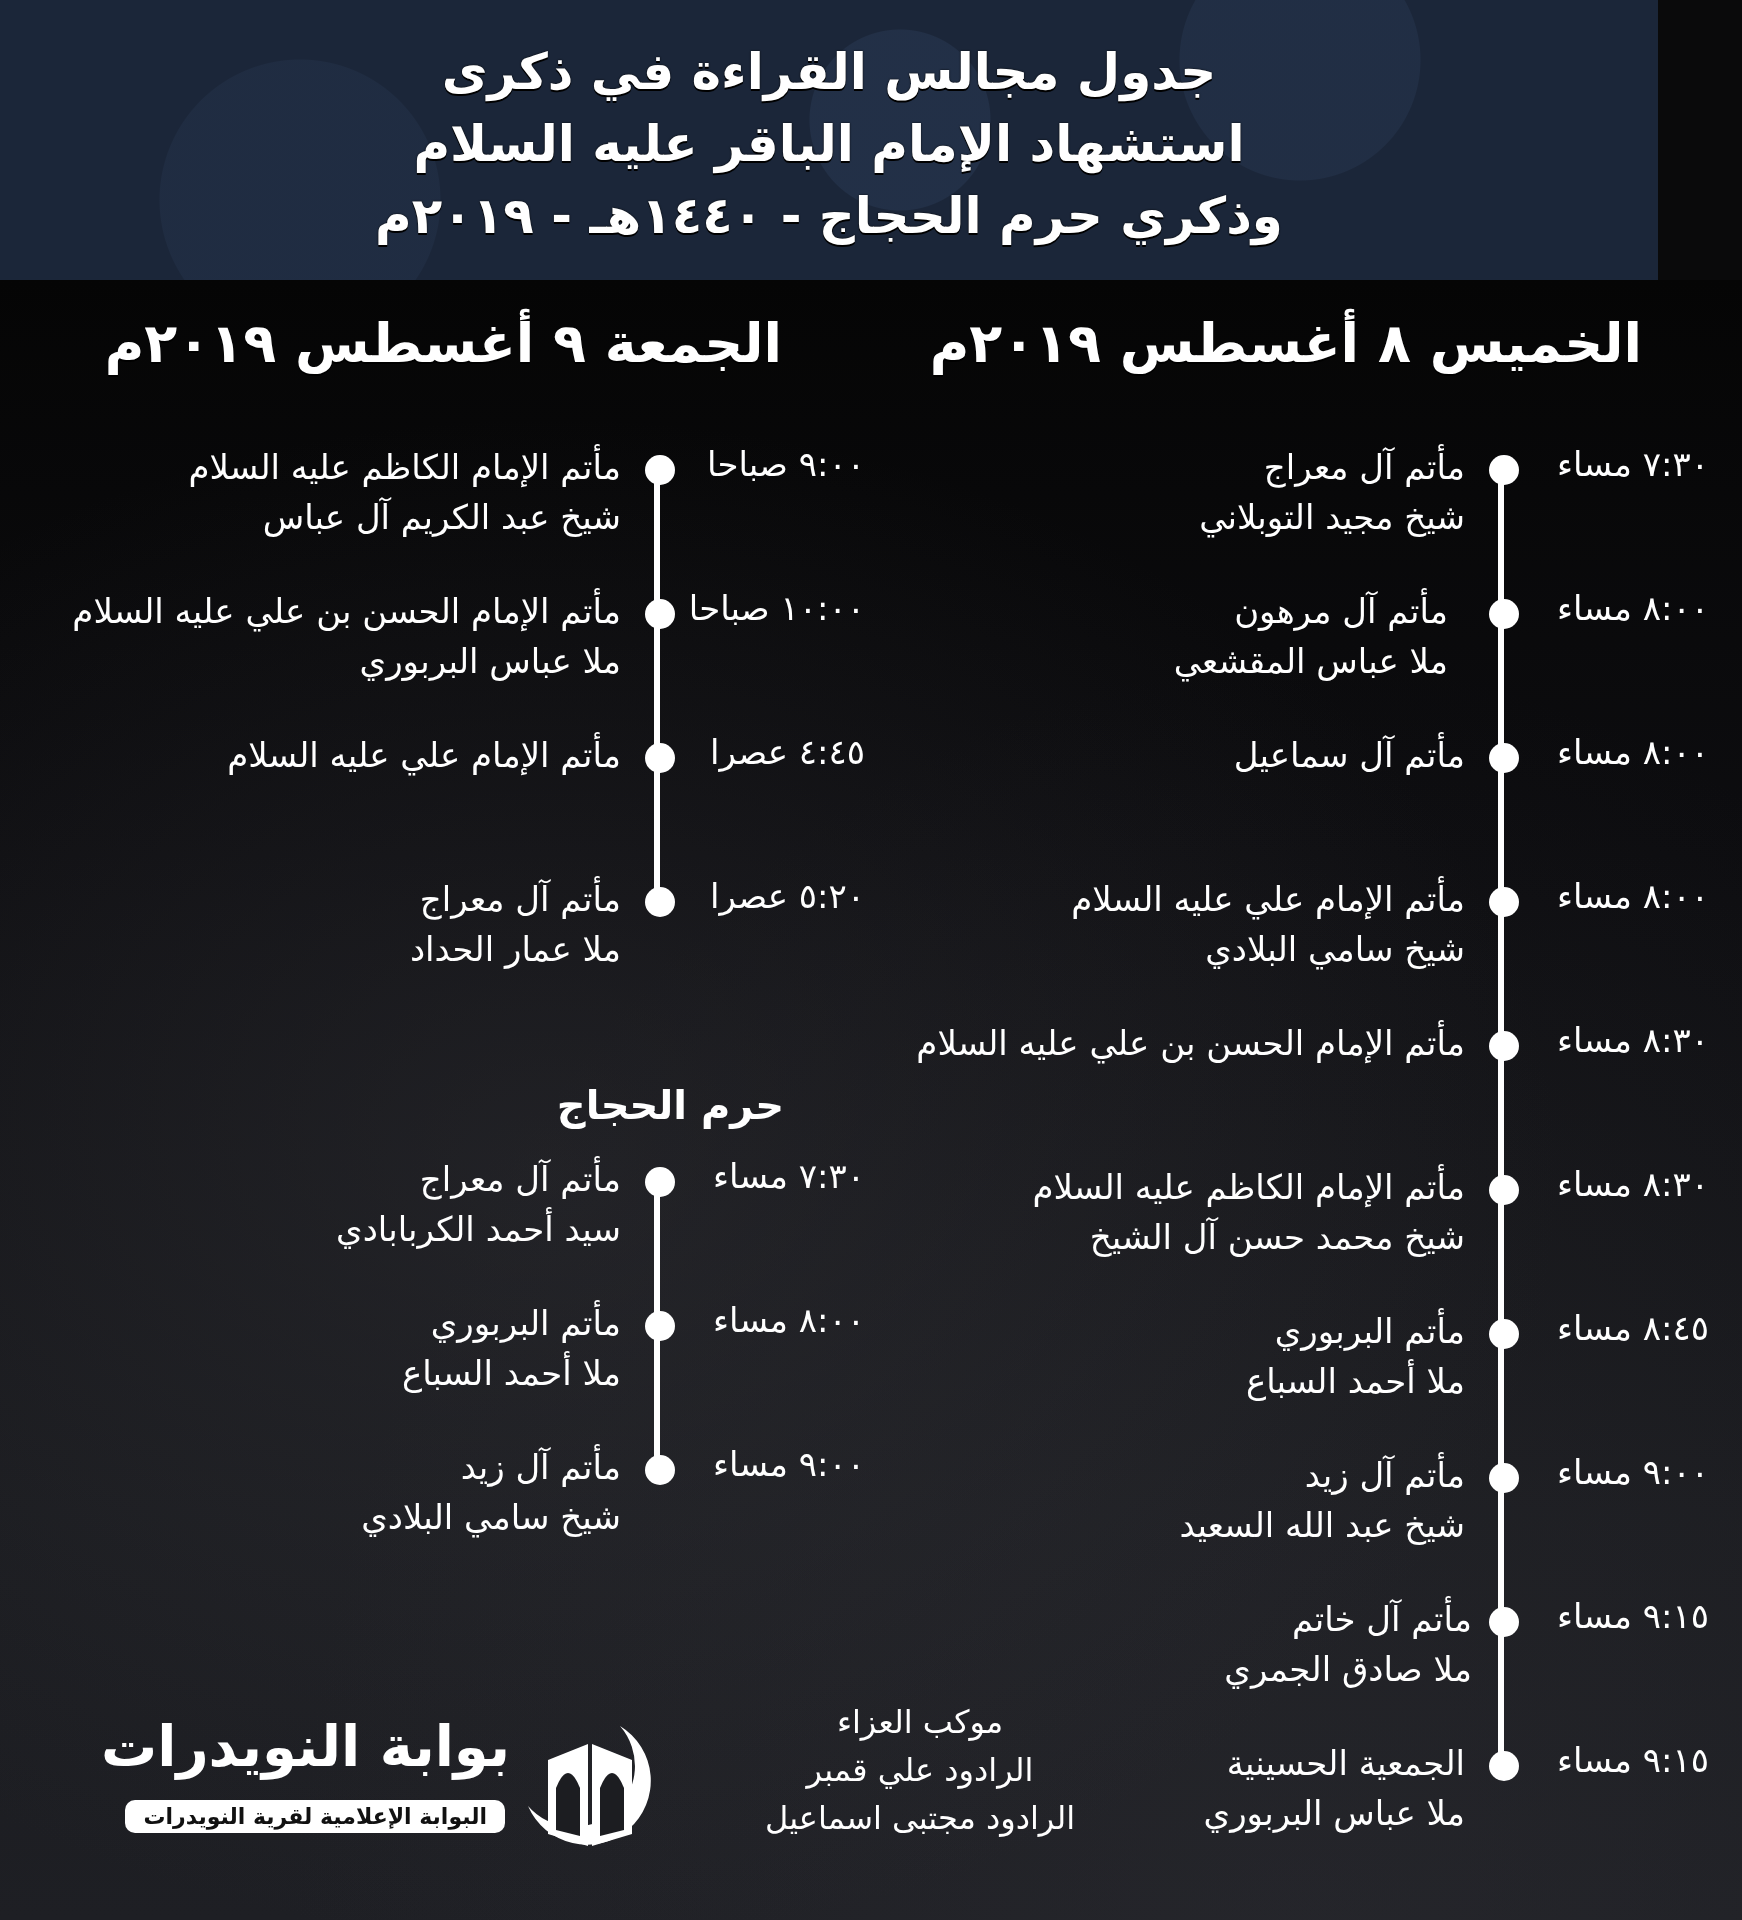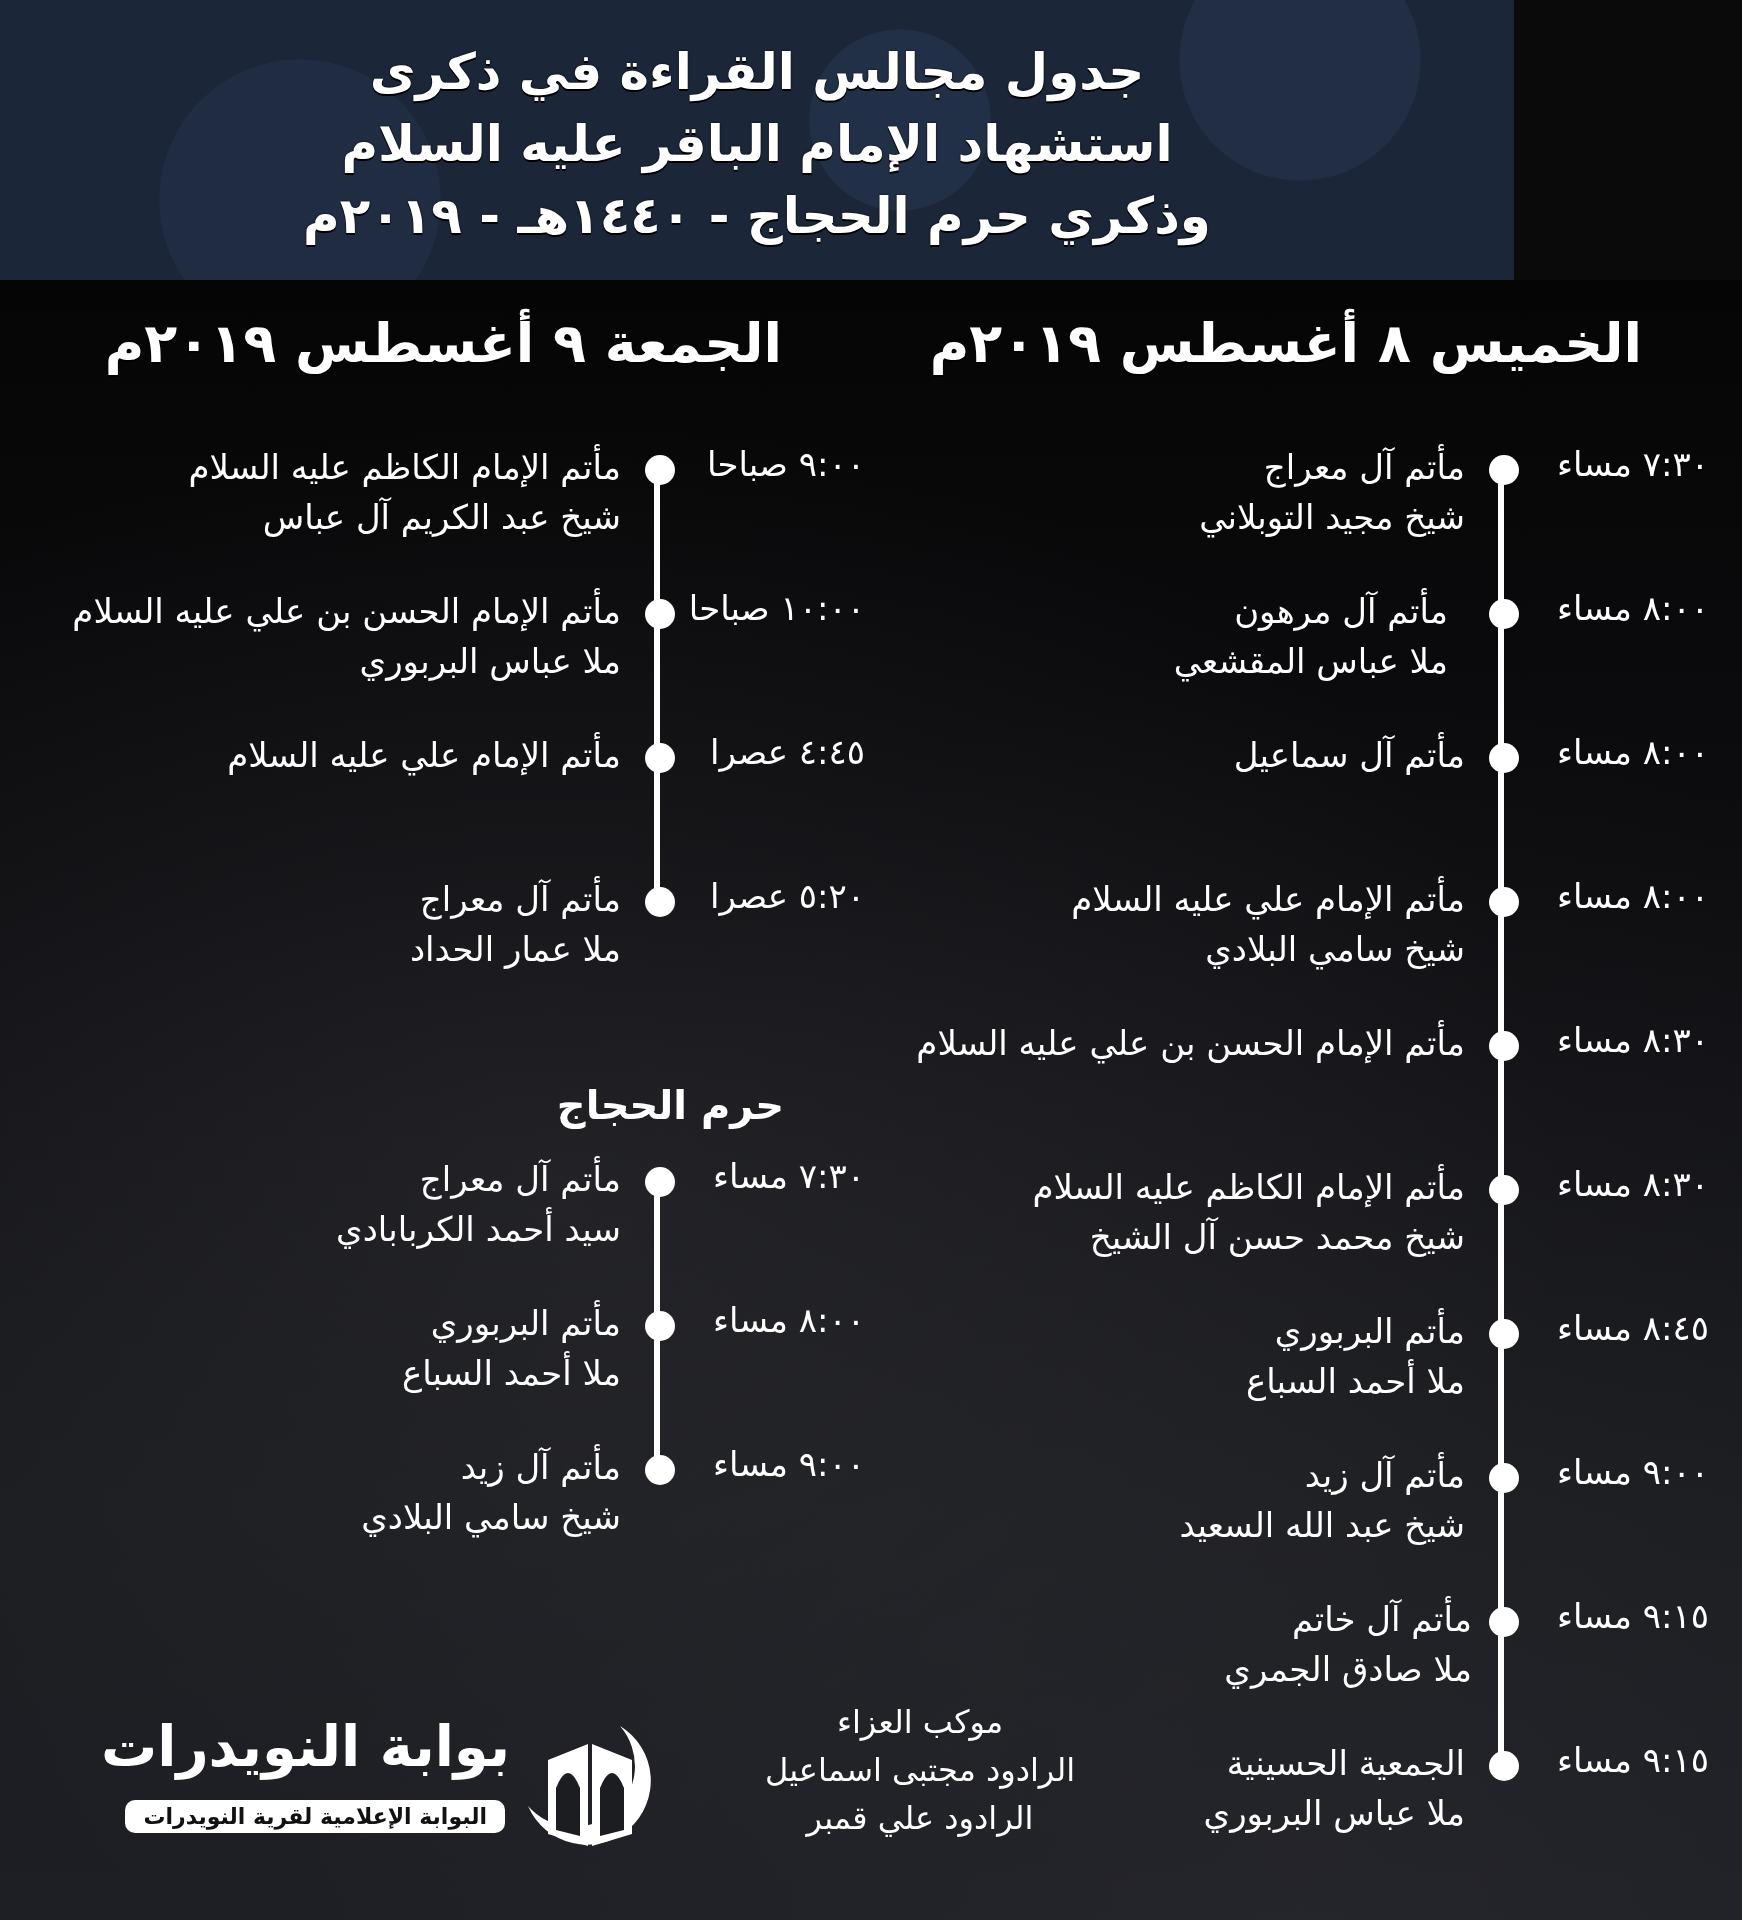--- a/index.html
+++ b/index.html
@@ -2,21 +2,21 @@
 <html lang="ar" dir="rtl"><head>
 <meta charset="utf-8">
 <style>
   html, body { margin:0; padding:0; }
   body {
     width:1742px; height:1920px; overflow:hidden; position:relative;
     font-family:"DejaVu Sans", sans-serif; color:#ffffff;
     background:#0a0a0b;
   }
   .header {
-    position:absolute; left:0; top:0; width:1514px; height:280px;
+    position:absolute; left:0; top:0; width:1658px; height:280px;
     background:
       radial-gradient(circle at 900px 120px, rgba(40,56,82,0.55) 0 90px, transparent 91px),
       radial-gradient(circle at 1300px 60px, rgba(40,56,82,0.45) 0 120px, transparent 121px),
       radial-gradient(circle at 300px 200px, rgba(40,56,82,0.35) 0 140px, transparent 141px),
       #1b2639;
   }
   .header-title {
     position:absolute; left:0; right:0; top:36px;
     text-align:center; font-size:50px; font-weight:bold; line-height:72px;
     text-shadow:0 2px 0 #000, 0 0 2px #000;
@@ -231,22 +231,22 @@
       <div class="time" style="right: 877px; left: 687px;">٩:٠٠ مساء</div>
       <div class="desc" style="right: 1121px;">
         <div>مأتم آل زيد</div>
         <div>شيخ سامي البلادي</div>
       </div>
     </div>
   </div>
 
 <div class="procession">
   <div>موكب العزاء</div>
+  <div>الرادود علي قمبر</div>
   <div>الرادود مجتبى اسماعيل</div>
-  <div>الرادود علي قمبر</div>
 </div>
 
 <div class="logo">
   <div class="logo-title">بوابة النويدرات</div>
   <div class="logo-sub">البوابة الإعلامية لقرية النويدرات</div>
   <svg class="logo-mark" viewBox="0 0 140 140">
     <path d="M100 8 A64 64 0 1 1 8 88 A58 58 0 1 0 100 8 Z" fill="#ffffff"></path>
     <path d="M28 42 L68 26 L68 128 L28 116 Z" fill="#ffffff"></path>
     <path d="M72 26 L112 42 L112 116 L72 128 Z" fill="#ffffff"></path>
     <path d="M36 112 L36 70 Q48 40 60 70 L60 118 Z" fill="#1c1d21"></path>

